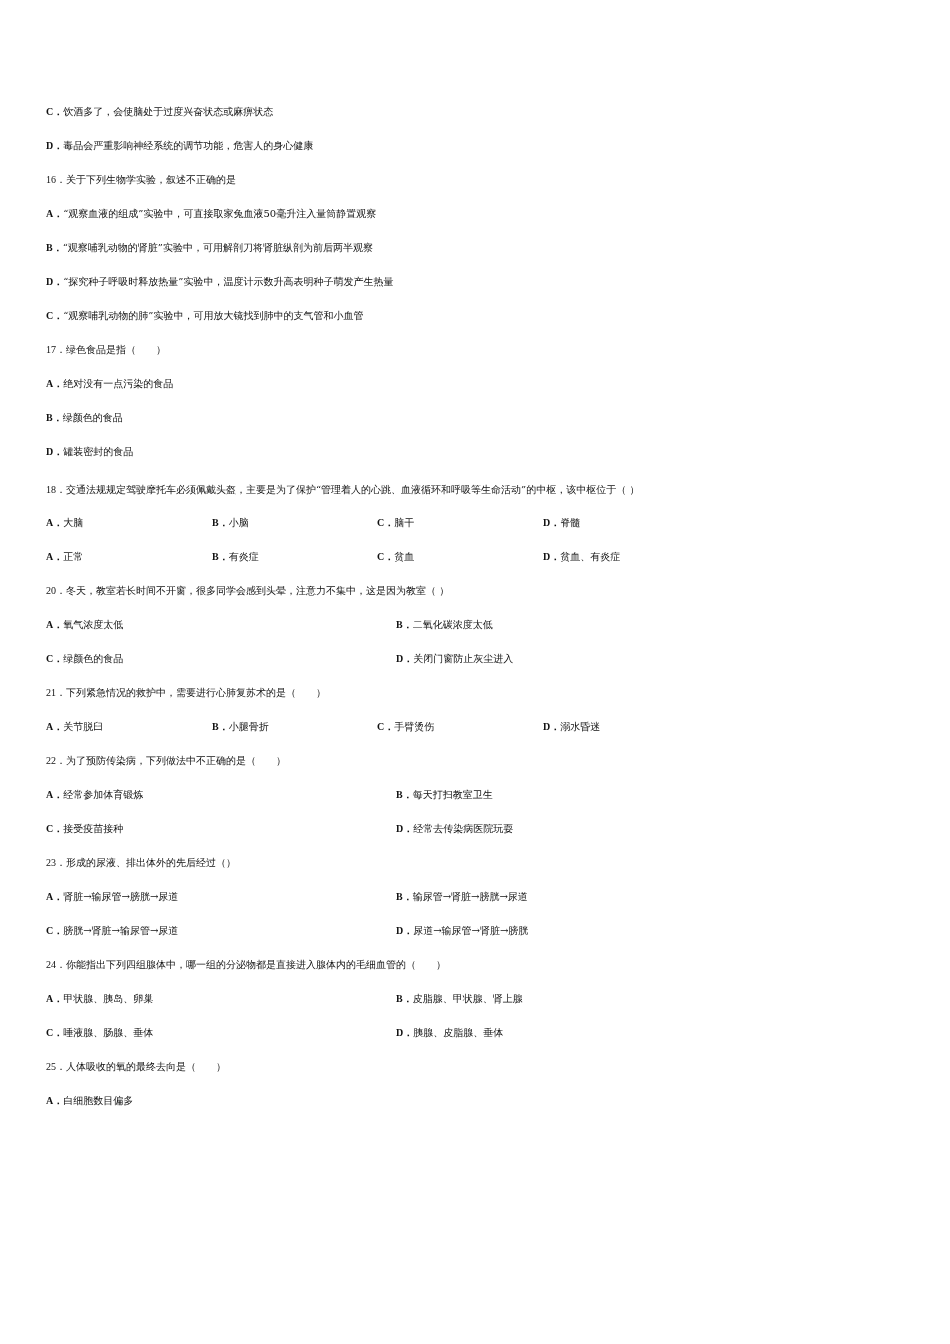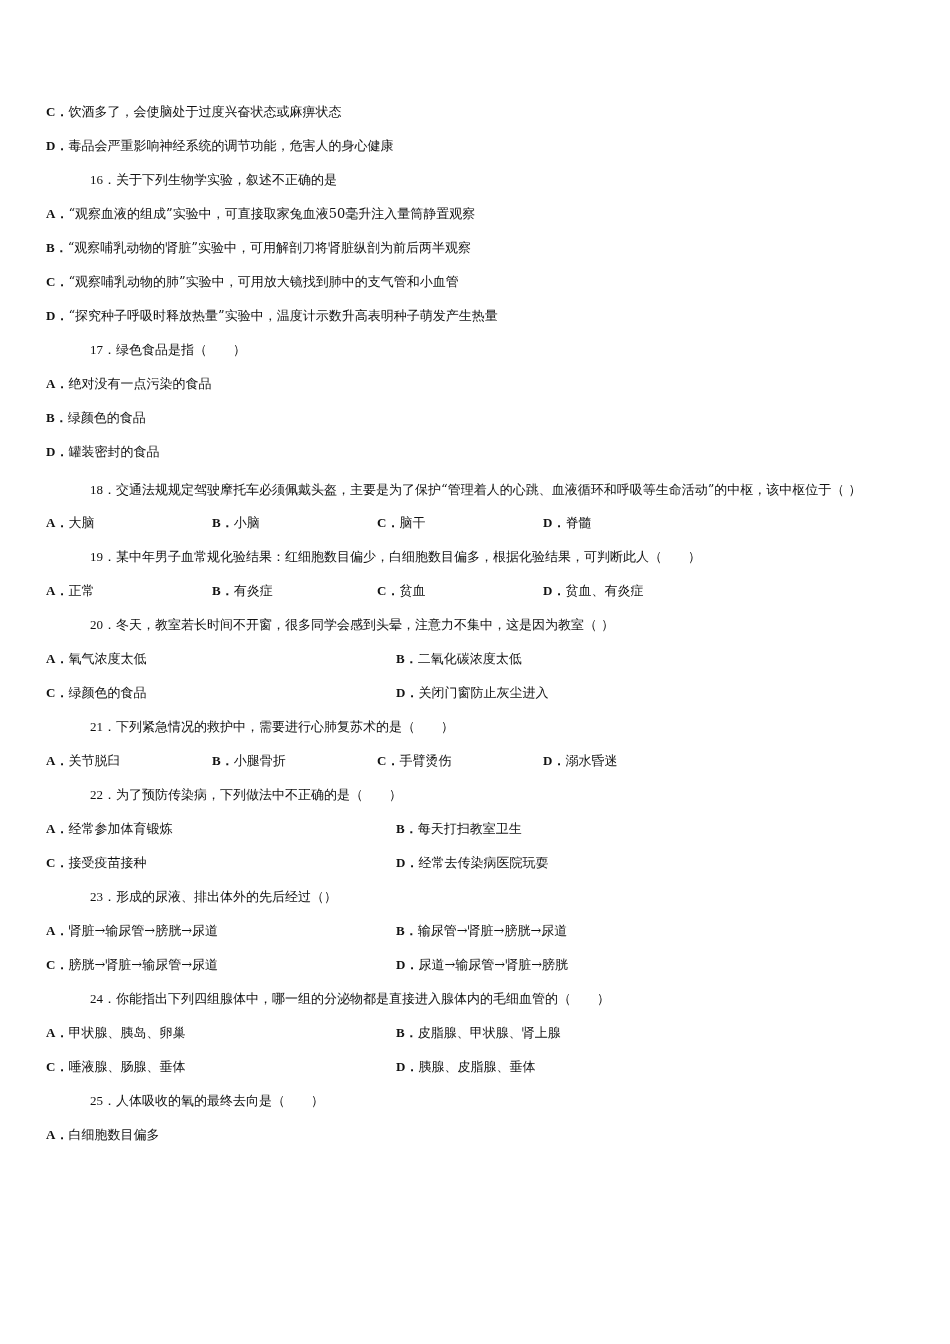--- a/index.html
+++ b/index.html
@@ -3,26 +3,26 @@
 <meta charset="utf-8">
 <style>
   html, body { margin: 0; padding: 0; background: #ffffff; }
   body {
     width: 950px; height: 1344px; position: relative; overflow: hidden;
     font-family: "DejaVu Serif", "Liberation Serif", serif;
     color: #111111;
   }
   .page { position: absolute; left: 46px; top: 97px; width: 860px; }
   .line {
-    height: 34px; line-height: 30px; font-size: 13px; white-space: nowrap;
+    height: 34px; line-height: 30px; font-size: 10px; white-space: nowrap;
     position: relative;
   }
   .line.wrap { white-space: normal; height: auto; line-height: 37px; }
   .opt-letter { font-family: "Liberation Serif", "DejaVu Serif", serif; font-weight: bold; }
-  .qnum { font-family: "Liberation Serif", "DejaVu Serif", serif; margin-left: 44px; }
+  .qnum { font-family: "Liberation Serif", "DejaVu Serif", serif; }
   .col { position: absolute; top: 0; }
   .c0 { left: 0; }
   .c1 { left: 166px; }
   .c2 { left: 331px; }
   .c3 { left: 497px; text-align: right; }
   .half { left: 350px; }
 </style>
 </head>
 <body>
 
@@ -33,43 +33,40 @@
   </div>
   <div class="line">
     <span class="opt-letter">D．</span><span>毒品会严重影响神经系统的调节功能，危害人的身心健康</span>
   </div>
 
   <div class="line">
     <span class="qnum">16．</span><span>关于下列生物学实验，叙述不正确的是</span>
   </div>
   <div class="line"><span class="opt-letter">A．</span><span>“观察血液的组成”实验中，可直接取家兔血液50毫升注入量筒静置观察</span></div>
   <div class="line"><span class="opt-letter">B．</span><span>“观察哺乳动物的肾脏”实验中，可用解剖刀将肾脏纵剖为前后两半观察</span></div>
+  <div class="line"><span class="opt-letter">D．</span><span>“探究种子呼吸时释放热量”实验中，温度计示数升高表明种子萌发产生热量</span></div>
   <div class="line"><span class="opt-letter">C．</span><span>“观察哺乳动物的肺”实验中，可用放大镜找到肺中的支气管和小血管</span></div>
-  <div class="line"><span class="opt-letter">D．</span><span>“探究种子呼吸时释放热量”实验中，温度计示数升高表明种子萌发产生热量</span></div>
 
   <div class="line">
     <span class="qnum">17．</span><span>绿色食品是指（　　）</span>
   </div>
   <div class="line"><span class="opt-letter">A．</span><span>绝对没有一点污染的食品</span></div>
   <div class="line"><span class="opt-letter">B．</span><span>绿颜色的食品</span></div>
   <div class="line"><span class="opt-letter">D．</span><span>罐装密封的食品</span></div>
 
   <div class="line wrap" style="width:860px;">
     <span class="qnum">18．</span><span>交通法规规定驾驶摩托车必须佩戴头盔，主要是为了保护“管理着人的心跳、血液循环和呼吸等生命活动”的中枢，该中枢位于（ ）</span>
   </div>
   <div class="line">
     <span class="col c0"><span class="opt-letter">A．</span><span>大脑</span></span>
     <span class="col c1"><span class="opt-letter">B．</span><span>小脑</span></span>
     <span class="col c2"><span class="opt-letter">C．</span><span>脑干</span></span>
     <span class="col c3"><span class="opt-letter">D．</span><span>脊髓</span></span>
   </div>
 
-  <div class="line">
-    <span class="qnum">19．</span><span>某中年男子血常规化验结果：红细胞数目偏少，白细胞数目偏多，根据化验结果，可判断此人（　　）</span>
-  </div>
   <div class="line">
     <span class="col c0"><span class="opt-letter">A．</span><span>正常</span></span>
     <span class="col c1"><span class="opt-letter">B．</span><span>有炎症</span></span>
     <span class="col c2"><span class="opt-letter">C．</span><span>贫血</span></span>
     <span class="col c3"><span class="opt-letter">D．</span><span>贫血、有炎症</span></span>
   </div>
 
   <div class="line">
     <span class="qnum">20．</span><span>冬天，教室若长时间不开窗，很多同学会感到头晕，注意力不集中，这是因为教室（ ）</span>
   </div>

